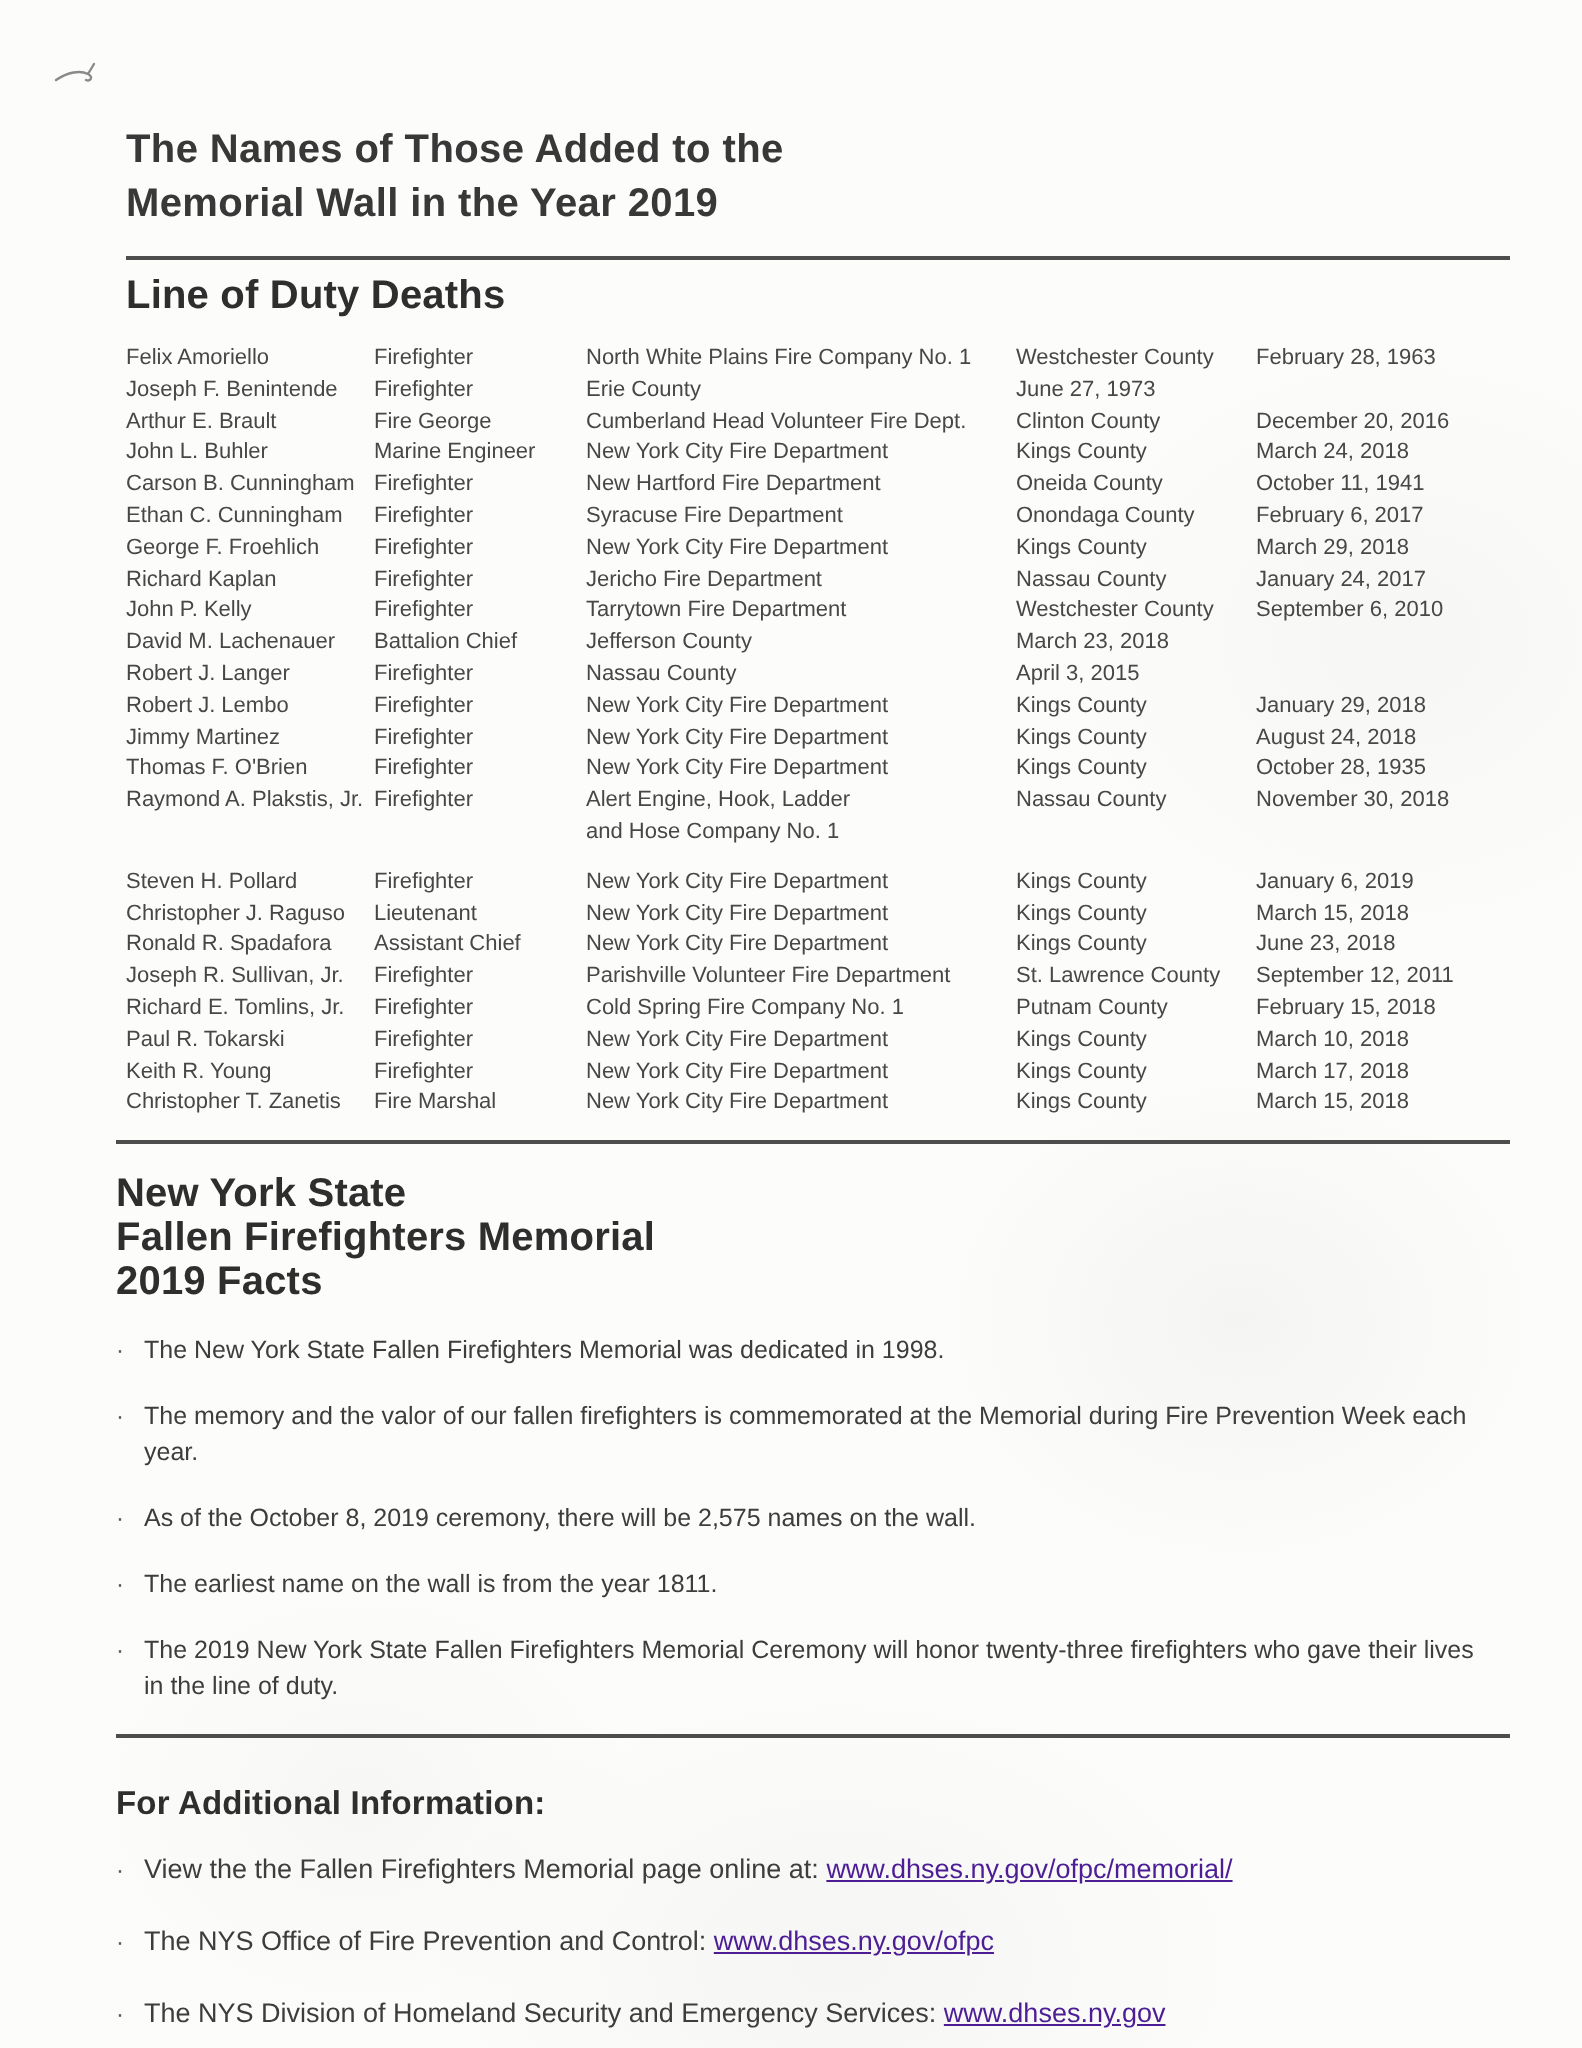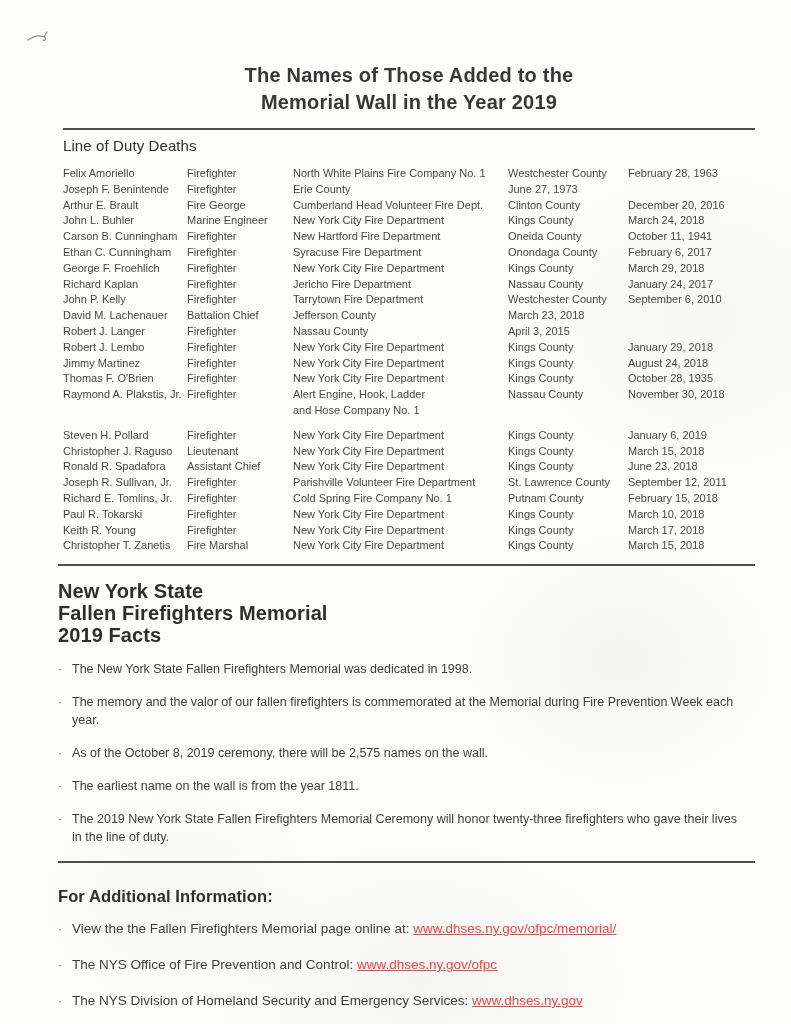--- a/index.html
+++ b/index.html
@@ -22,36 +22,35 @@
       radial-gradient(220px 180px at 620px 660px, rgba(120,120,118,0.06), transparent 70%),
       radial-gradient(260px 220px at 700px 320px, rgba(120,120,118,0.045), transparent 70%),
       radial-gradient(300px 200px at 420px 980px, rgba(120,120,118,0.05), transparent 70%),
       radial-gradient(200px 160px at 180px 900px, rgba(120,120,118,0.04), transparent 70%);
   }
   .pen-mark{position:absolute;top:24px;left:24px;}
 
   .content{position:relative;padding:0 36px 0 63px;}
 
   .doc-title{
-    text-align:center;
     font-weight:bold;
     font-size:20px;
     line-height:27px;
     color:#383838;
     padding-top:62px;
     letter-spacing:0.2px;
   }
   .rule{
     border:none;
     border-top:2px solid #4d4d4d;
     margin:12px 0 0 0;
   }
   .section-heading{
-    font-weight:normal;
-    font-size:15px;
+    font-weight:bold;
+    font-size:20px;
     color:#2e2e2e;
     margin-top:7px;
     letter-spacing:0.1px;
   }
 
   
   .roster{margin-top:12px;font-size:11px;color:#474747;}
   .trow{
     display:grid;
     grid-template-columns:124px 106px 215px 120px 1fr;
@@ -94,21 +93,21 @@
   }
   .info-list{margin-top:14px;}
   .info-item{
     display:flex;
     margin:0 0 18px -5px;
     font-size:13.5px;
     line-height:18px;
     color:#3d3d3d;
   }
   .doc-link{
-    color:#ef4444;
+    color:#4c1d95;
     text-decoration:underline;
     cursor:pointer;
   }
   .rule.mid{margin-top:10px;margin-left:-5px;}
   .rule.low{margin-top:2px;margin-left:-5px;}
 </style>
 </head>
 <body>
 
 <div class="page">

